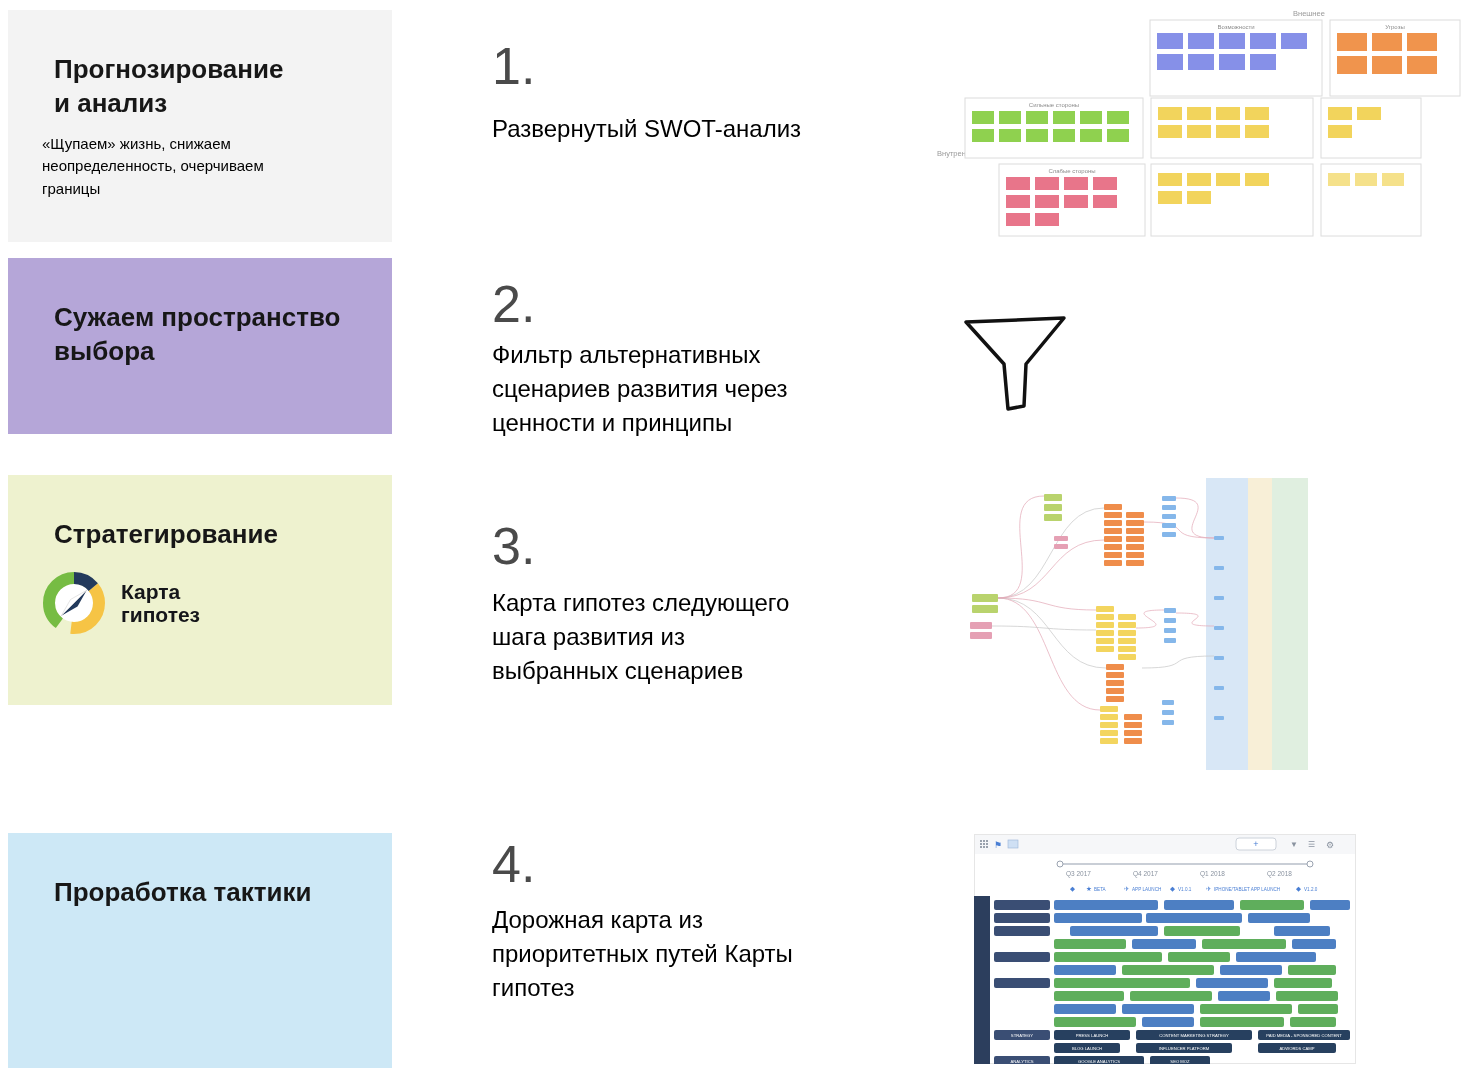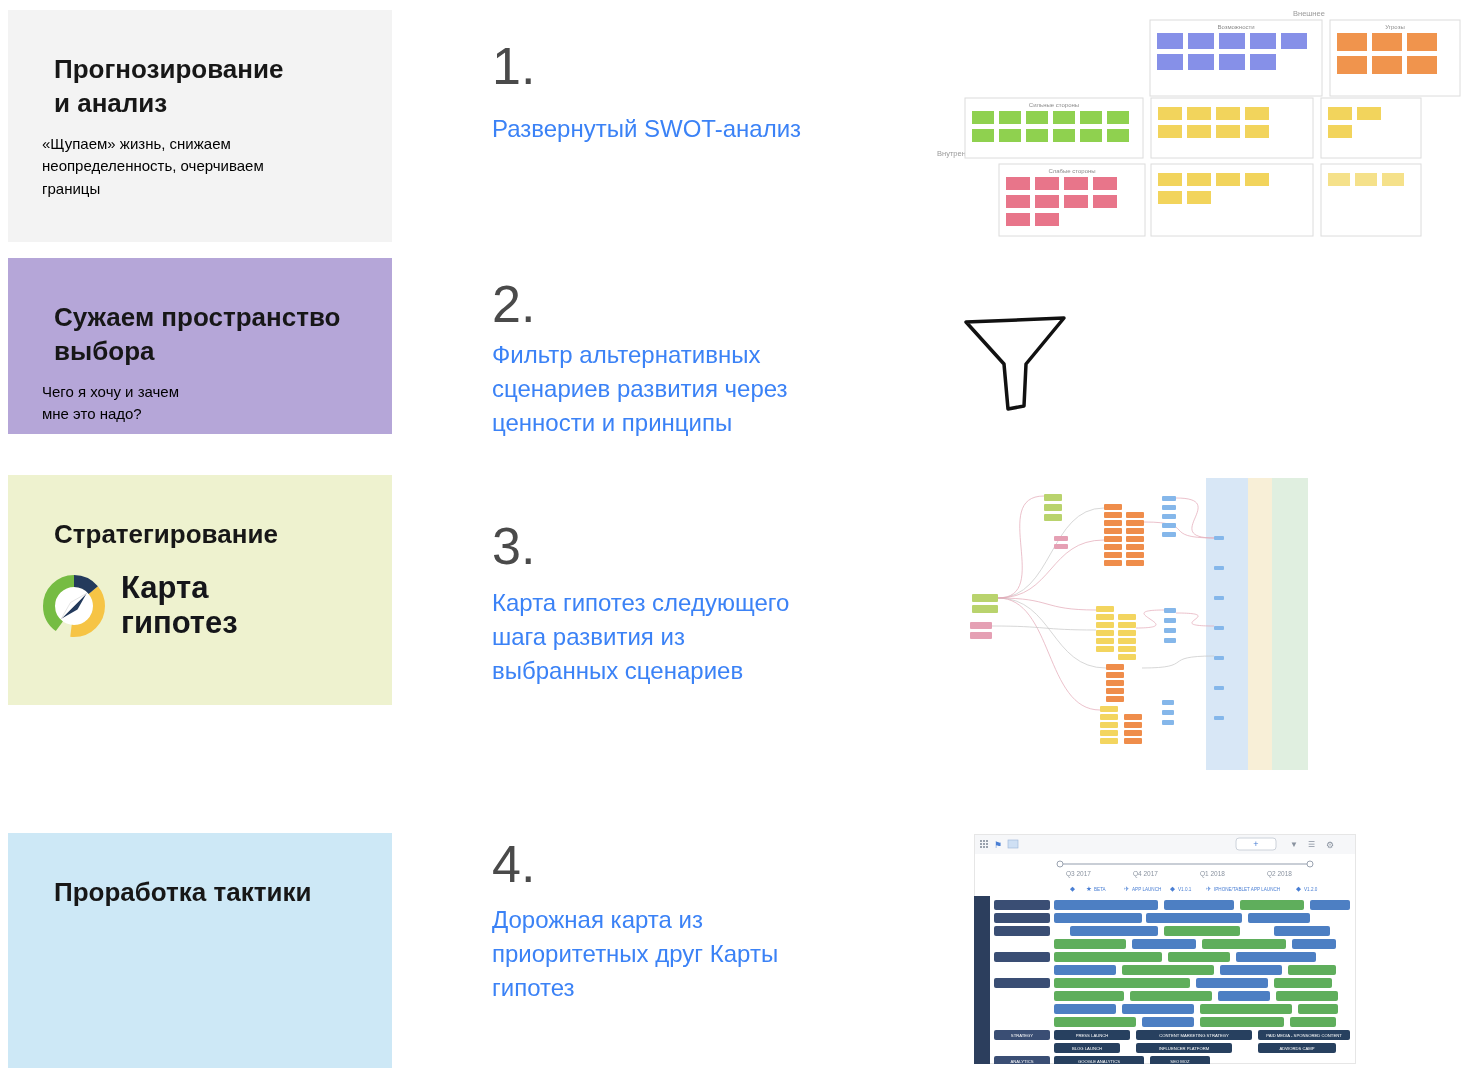--- a/index.html
+++ b/index.html
@@ -8,23 +8,23 @@
     background:#ffffff;font-family:"Liberation Sans",sans-serif;
   }
   .panel{position:absolute;left:8px;width:384px;box-sizing:border-box;padding:30px 34px;}
   .panel h2{margin:12px;font-size:26px;font-weight:700;color:#171717;line-height:1.32;white-space:pre-line;}
   .panel p{margin:8px 0 0;font-size:15px;color:#000000;line-height:1.5;white-space:pre-line;}
   #panel-0{top:10px;height:232px;}
   #panel-1{top:258px;height:176px;}
   #panel-2{top:475px;height:230px;}
   #panel-3{top:833px;height:254px;}
   .logo-row{display:flex;align-items:center;gap:15px;margin-top:20px;}
-  .logo-text{font-size:31px;font-weight:700;color:#15161a;line-height:1.12;white-space:pre-line;}
+  .logo-text{font-size:21px;font-weight:700;color:#15161a;line-height:1.12;white-space:pre-line;}
   .step-number{position:absolute;left:492px;font-size:52px;color:#4a4a4a;line-height:1;}
-  .step-text{position:absolute;left:492px;font-size:24px;color:#3b82f6;line-height:1.42;white-space:pre-line;}
+  .step-text{position:absolute;left:492px;font-size:24px;color:#000000;line-height:1.42;white-space:pre-line;}
   #num-1{top:40px;} #text-1{top:112px;}
   #num-2{top:278px;} #text-2{top:338px;}
   #num-3{top:520px;} #text-3{top:586px;}
   #num-4{top:838px;} #text-4{top:903px;}
   .thumb{position:absolute;}
   #swot-thumb{left:935px;top:6px;}
   #funnel-thumb{left:962px;top:314px;}
   #map-thumb{left:958px;top:478px;}
   #roadmap-thumb{left:974px;top:834px;}
 </style>
@@ -35,22 +35,20 @@
   <h2>Прогнозирование
 и анализ</h2>
   <p>«Щупаем» жизнь, снижаем
 неопределенность, очерчиваем
 границы</p>
 </section>
 
 <section class="panel" id="panel-1" style="background: rgb(181, 166, 216);">
   <h2>Сужаем пространство
 выбора</h2>
-  <p>Чего я хочу и зачем
-мне это надо?</p>
 </section>
 
 <section class="panel" id="panel-2" style="background: rgb(238, 242, 207);">
   <h2>Стратегирование</h2>
   <div class="logo-row">
     <svg width="64" height="64" viewBox="0 0 64 64">
       <circle cx="32" cy="32" r="19" fill="#ffffff"></circle>
       <circle cx="32" cy="32" r="25" fill="none" stroke="#f6c445" stroke-width="12" pathLength="100" stroke-dasharray="38 62" stroke-dashoffset="-14" transform="rotate(-90 32 32)"></circle>
       <circle cx="32" cy="32" r="25" fill="none" stroke="#233a5c" stroke-width="12" pathLength="100" stroke-dasharray="14 86" transform="rotate(-90 32 32)"></circle>
       <circle cx="32" cy="32" r="25" fill="none" stroke="#76bc43" stroke-width="12" pathLength="100" stroke-dasharray="40 60" stroke-dashoffset="-60" transform="rotate(-90 32 32)"></circle>
@@ -74,21 +72,21 @@
 сценариев развития через
 ценности и принципы</div>
 
 <div class="step-number" id="num-3">3.</div>
 <div class="step-text" id="text-3">Карта гипотез следующего
 шага развития из
 выбранных сценариев</div>
 
 <div class="step-number" id="num-4">4.</div>
 <div class="step-text" id="text-4">Дорожная карта из
-приоритетных друг Карты
+приоритетных путей Карты
 гипотез</div>
 
 <svg class="thumb" id="swot-thumb" width="530" height="236" viewBox="0 0 530 236">
     <text x="358" y="10" font-size="7.5" fill="#9a9a9a">Внешнее</text>
     <text x="2" y="150" font-size="7.5" fill="#9a9a9a">Внутреннее</text>
     <rect x="215" y="14" width="172" height="76" fill="#ffffff" stroke="#dcdcdc" stroke-width="1"></rect>
     <text x="301" y="23" text-anchor="middle" font-size="6" fill="#8c8c8c">Возможности</text>
     <rect x="222" y="27" width="26" height="16" fill="#8690e8"></rect>
     <rect x="253" y="27" width="26" height="16" fill="#8690e8"></rect>
     <rect x="284" y="27" width="26" height="16" fill="#8690e8"></rect>

